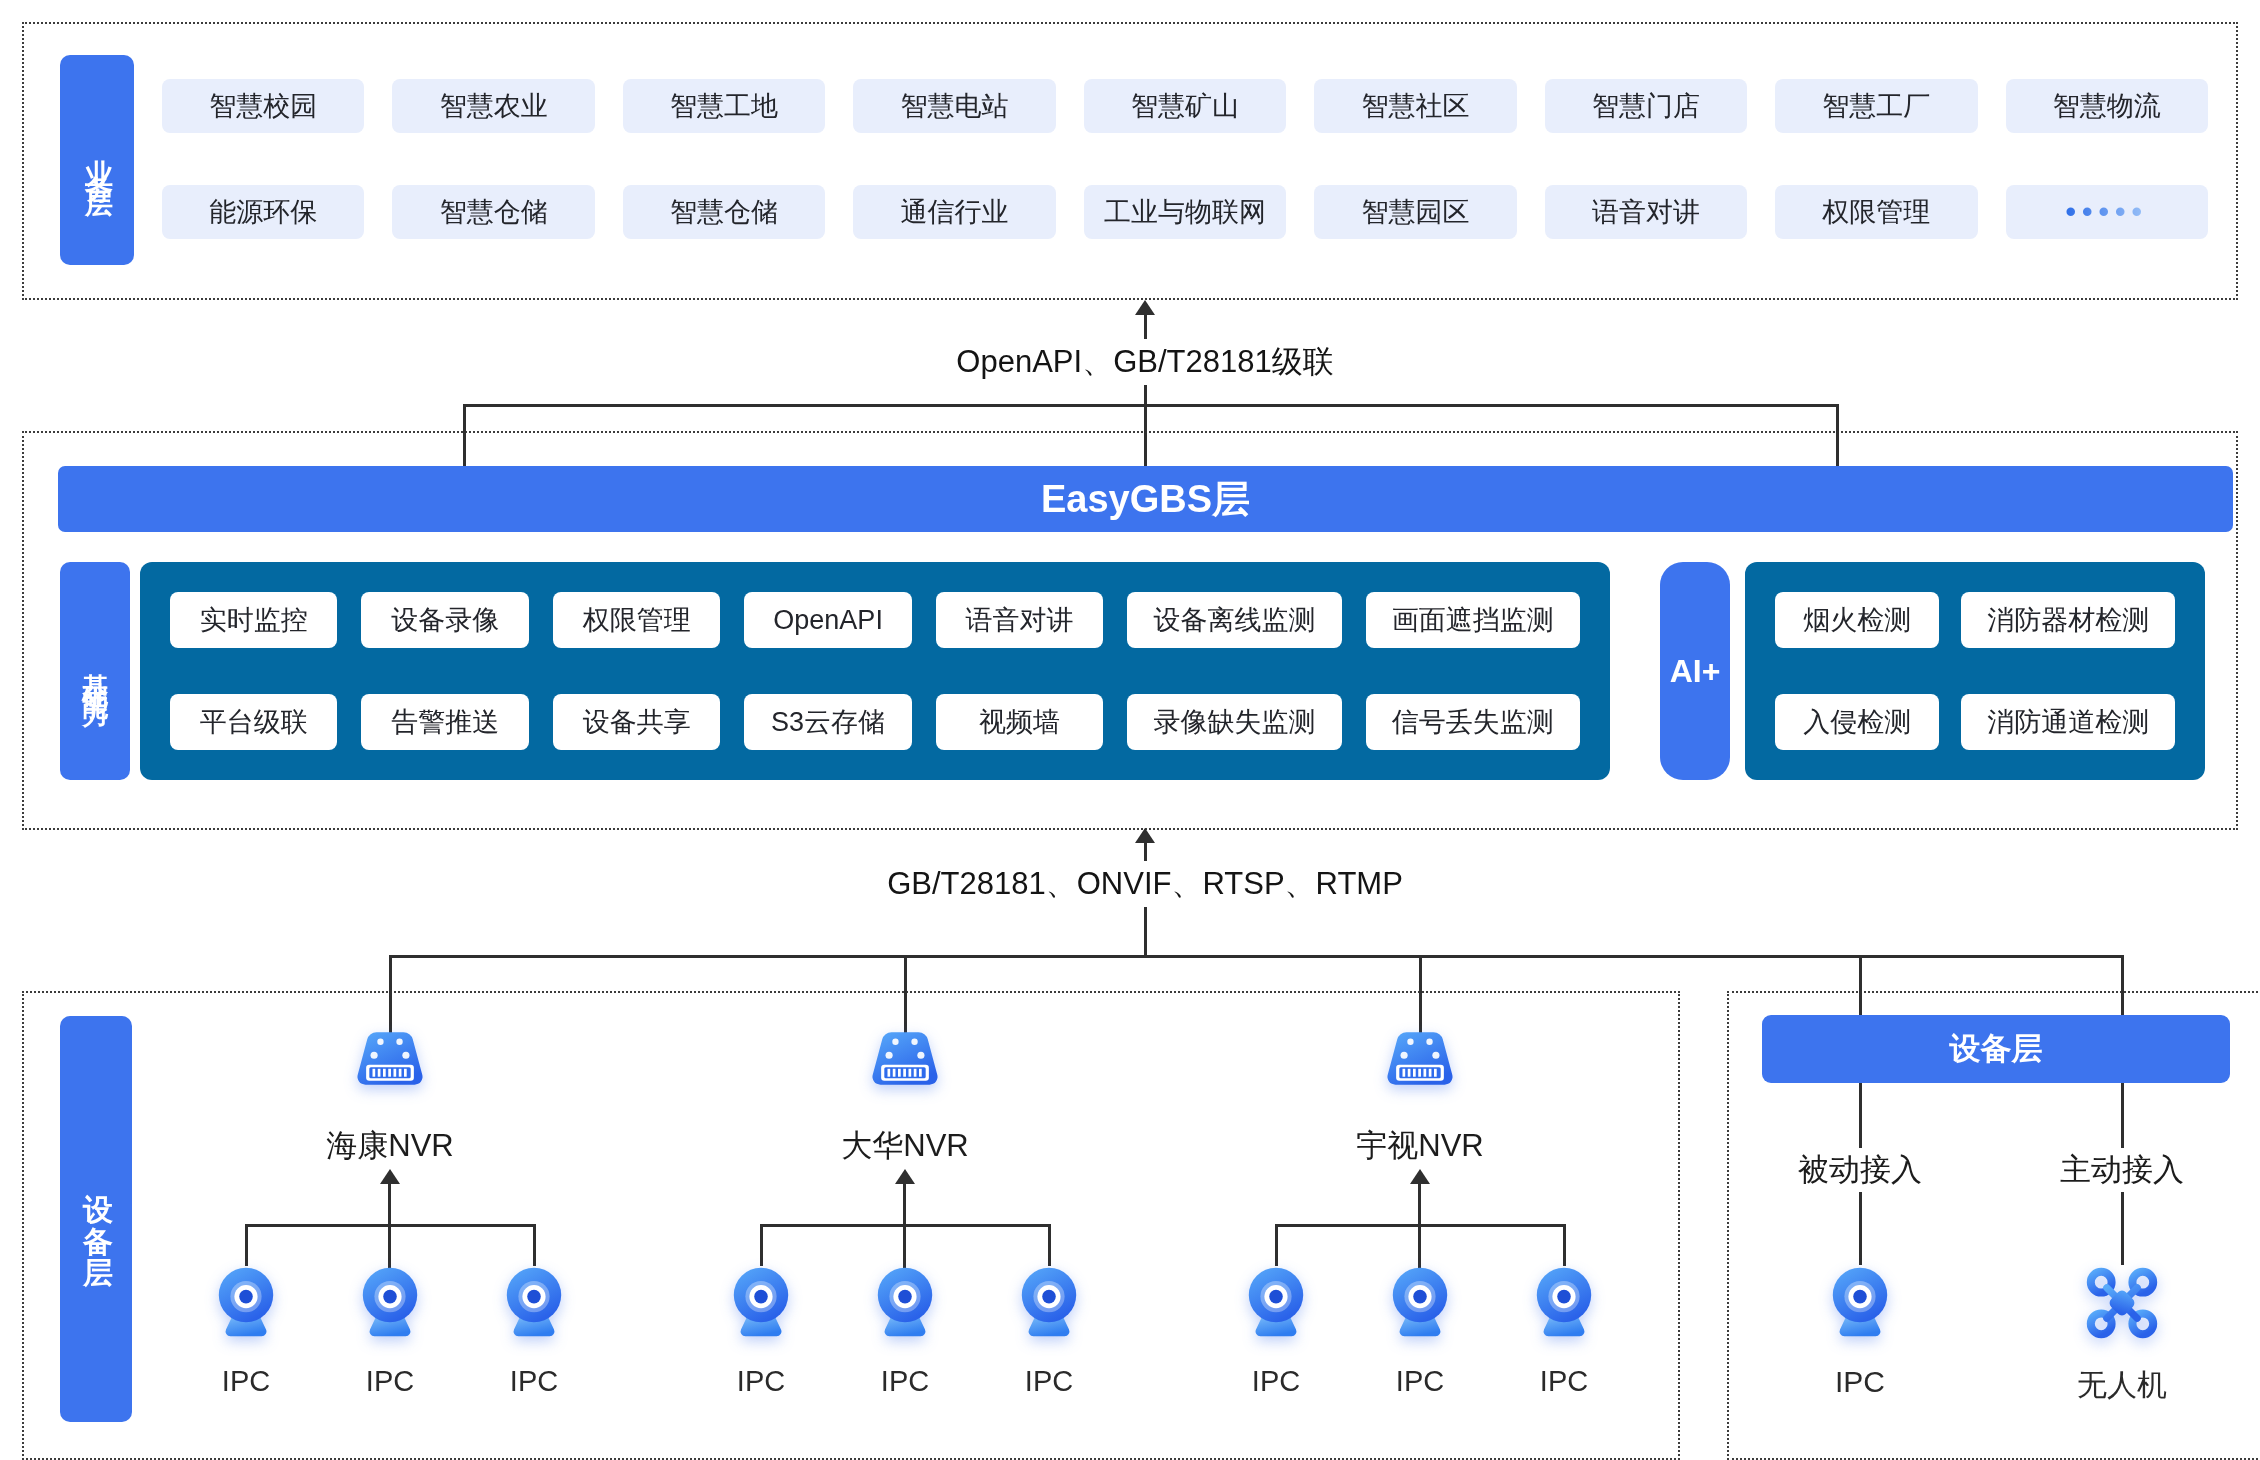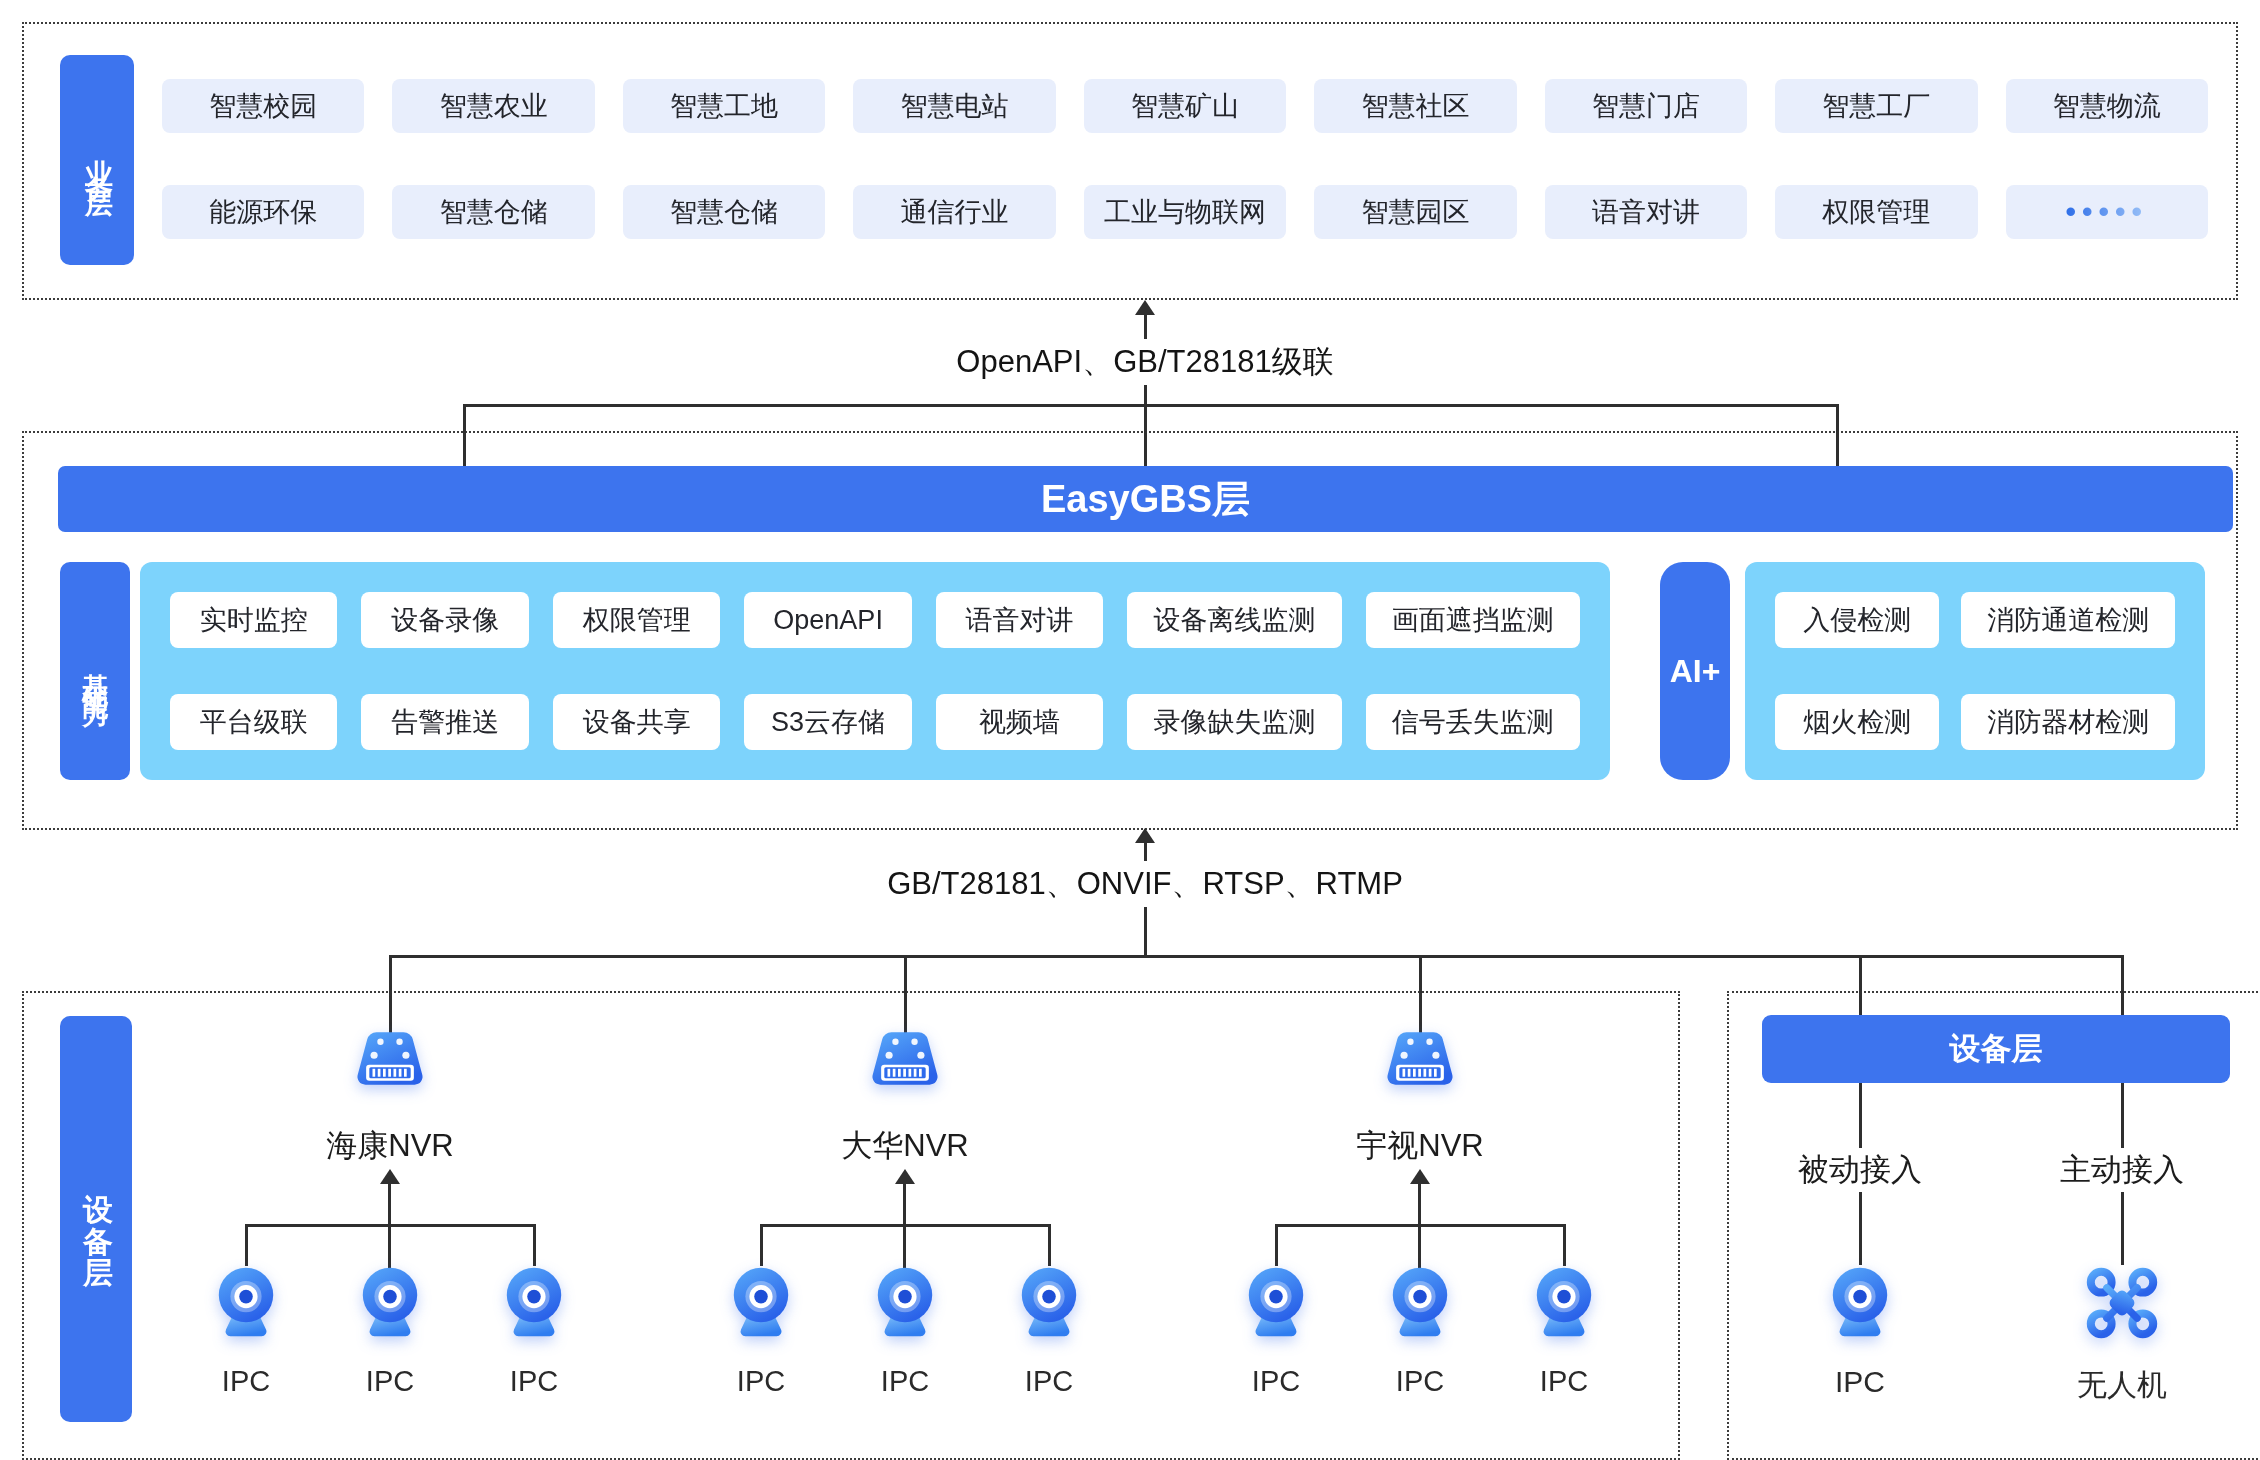--- a/index.html
+++ b/index.html
@@ -17,21 +17,21 @@
   .chip{background:#E8EEFC;border-radius:8px;display:flex;align-items:center;justify-content:center;
         font-size:27px;font-weight:500;color:#23252b;white-space:nowrap;}
   .chip.white{background:#fff;}
   .dots-chip{font-size:30px;font-weight:700;letter-spacing:6px;
              background:linear-gradient(90deg,#2f6fe8,#9cc3f8);
              -webkit-background-clip:text;background-clip:text;color:transparent;}
   
   .gbs-bar{position:absolute;left:58px;top:466px;width:2175px;height:66px;background:#3D74EE;
            border-radius:7px;display:flex;align-items:center;justify-content:center;
            color:#fff;font-size:38px;font-weight:700;z-index:3;}
-  .panel{position:absolute;background:#7dd3fc;border-radius:12px;top:562px;height:218px;
+  .panel{position:absolute;background:#0369a1;border-radius:12px;top:562px;height:218px;
          display:flex;flex-direction:column;justify-content:space-between;padding:30px 30px;box-sizing:border-box;}
   .cap-grid{display:grid;grid-template-columns:repeat(5,1fr) 1.28fr 1.28fr;gap:24px;height:56px;}
   .ai-grid{display:grid;grid-template-columns:1fr 1.3fr;gap:22px;height:56px;}
   
   .h{position:absolute;height:3px;background:#2f2f2f;z-index:1;}
   .v{position:absolute;width:3px;background:#2f2f2f;z-index:1;}
   .arrow-up{position:absolute;width:0;height:0;border-left:10px solid transparent;
             border-right:10px solid transparent;border-bottom:15px solid #2f2f2f;z-index:1;}
   .conn-label{position:absolute;background:#fff;z-index:2;display:flex;align-items:center;justify-content:center;
               font-size:31px;font-weight:500;color:#141414;height:46px;text-align:center;}
@@ -137,26 +137,26 @@
       <div class="chip white">信号丢失监测</div>
     </div>
   </div>
 
   <div class="vlabel" style="left:1660px;top:562px;width:70px;height:218px;font-size:32px;border-radius:23px;">
     <span>AI+</span>
   </div>
 
   <div class="panel" style="left:1745px;width:460px;">
     <div class="ai-grid">
+      <div class="chip white">烟火检测</div>
+      <div class="chip white">消防器材检测</div>
+    </div>
+    <div class="ai-grid">
       <div class="chip white">入侵检测</div>
       <div class="chip white">消防通道检测</div>
-    </div>
-    <div class="ai-grid">
-      <div class="chip white">烟火检测</div>
-      <div class="chip white">消防器材检测</div>
     </div>
   </div>
 
   <div class="arrow-up" style="left:1135px;top:828px;"></div>
   <div class="v" style="left:1144px;top:843px;height:114px;"></div>
   <div class="conn-label" style="left:820px;top:861px;width:650px;">GB/T28181、ONVIF、RTSP、RTMP</div>
   <div class="h" style="left:390px;top:955px;width:1734px;"></div>
   <div class="v" style="left:389px;top:955px;height:80px;"></div>
   <div class="v" style="left:904px;top:955px;height:80px;"></div>
   <div class="v" style="left:1419px;top:955px;height:80px;"></div>

